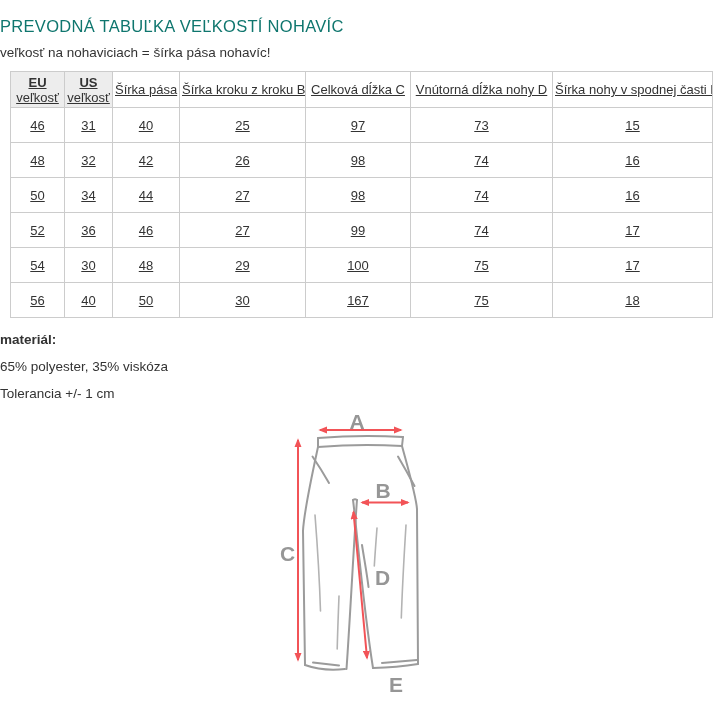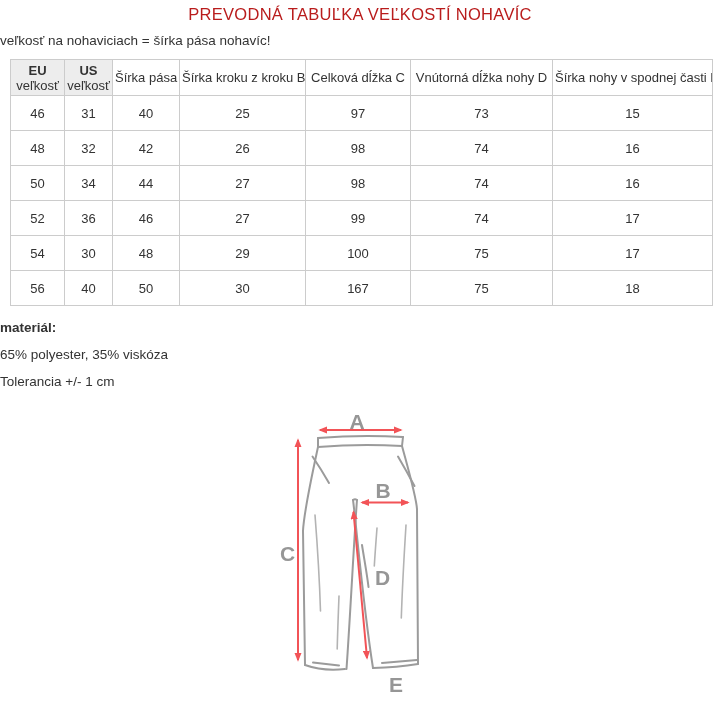--- a/index.html
+++ b/index.html
@@ -5,37 +5,38 @@
   html,body{margin:0;padding:0;background:#fff;}
   .page{
     position:relative;
     width:720px;height:704px;
     background:#fff;
     font-family:"Liberation Sans",sans-serif;
     color:#333;
     overflow:hidden;
   }
   .title{
-    padding-top:5px;
-    text-align:center;
+    padding-top:17px;
+    text-align:left;
     font-size:16.5px;
     letter-spacing:.3px;
-    color:#b91c1c;
+    color:#0f766e;
   }
   .subtitle{
     margin-top:9px;
     text-align:left;
     font-size:13.5px;
     color:#333;
   }
   table.size-table{
     margin:11px 0 0 10px;
     border-collapse:collapse;
     table-layout:fixed;
     width:702px;
+    text-decoration:underline;
   }
   table.size-table th, table.size-table td{
     border:1px solid #ccc;
     text-align:center;
     vertical-align:middle;
     font-size:13px;
     color:#333;
     padding:0 2px;
     overflow:hidden;
     white-space:nowrap;

